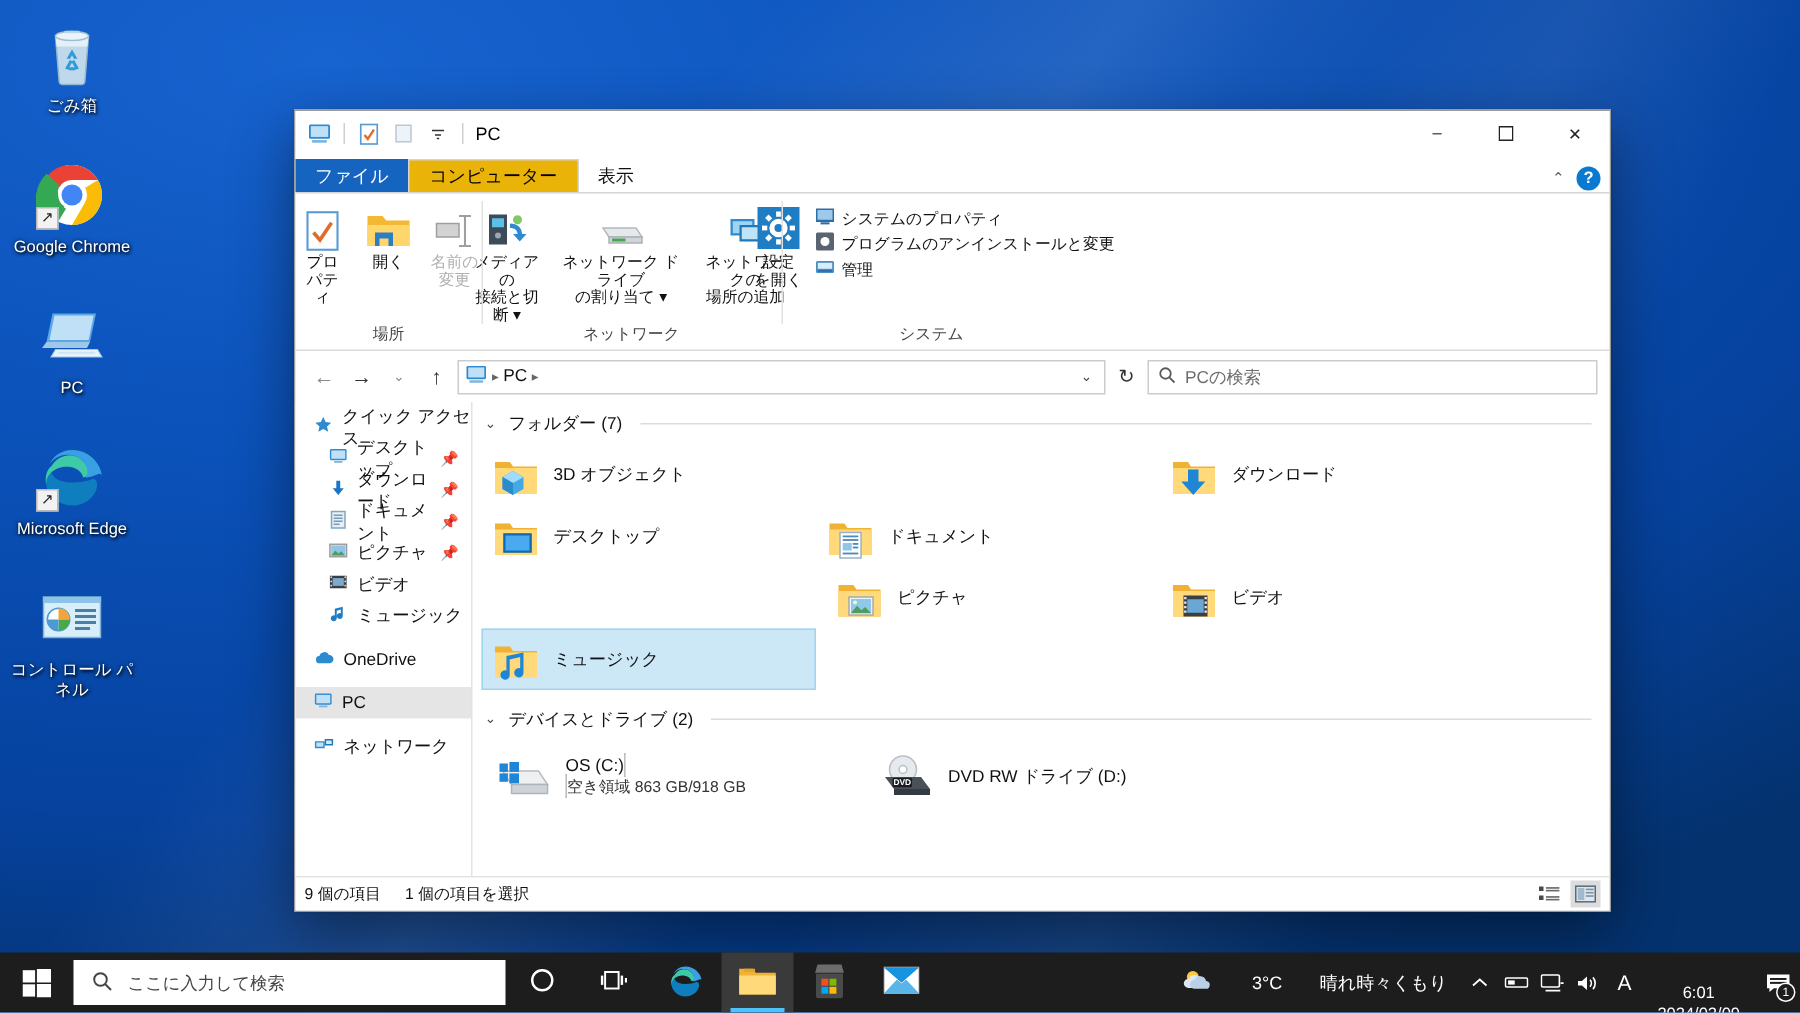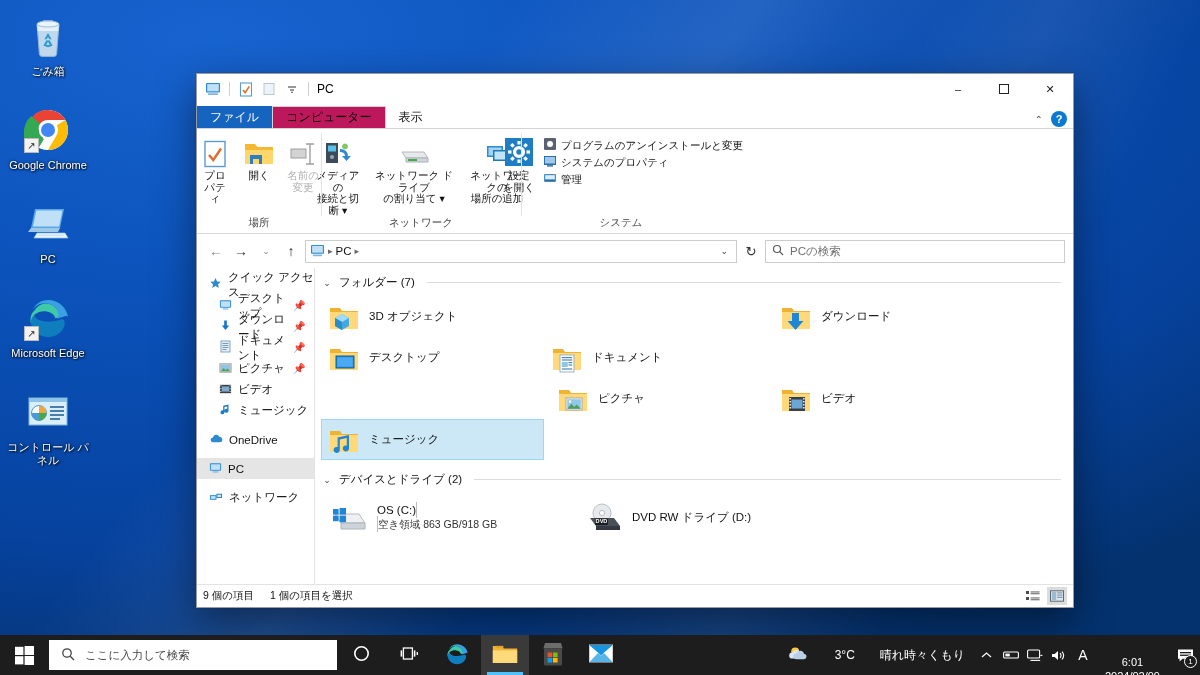--- a/index.html
+++ b/index.html
@@ -55,21 +55,21 @@
   .qat .sep { width:1px; height:14px; background:#cfcfcf; margin:0 2px; }
   .qat-btn { width:18px; height:18px; display:flex; align-items:center; justify-content:center; }
   .win-title{ font-size:12px; color:#000; margin-left:6px; }
   .caption-btns{ position:absolute; right:0; top:0; display:flex; }
   .cap{ width:46px; height:30px; display:flex; align-items:center; justify-content:center; font-size:11px; color:#222;}
 
   
   .tabstrip{ height:24px; display:flex; align-items:flex-end; position:relative; flex:0 0 24px; background:#fff;}
   .tab{ height:22px; padding:0 13px; display:flex; align-items:center; font-size:12px; color:#000; }
   .tab.file{ background:#1565c0; color:#fff; height:22px; }
-  .tab.active{ background:#be185d; border:1px solid #d4d4d4; border-bottom:none; position:relative; z-index:3; }
+  .tab.active{ background:#eab308; border:1px solid #d4d4d4; border-bottom:none; position:relative; z-index:3; }
   .tab.plain{ color:#111; }
   .ribbon-ctl{ position:absolute; right:6px; bottom:1px; display:flex; align-items:center; gap:8px;}
   .help-btn{ width:16px;height:16px;border-radius:50%;background:#0a7ad1;color:#fff;font-size:11px;
              display:flex;align-items:center;justify-content:center; font-weight:bold;}
 
   
   .ribbon{
     flex:0 0 84px; background:#fff; border-top:1px solid #d4d4d4; border-bottom:1px solid #d9d9d9;
     display:flex; padding:2px 0 0 0; position:relative;
   }
@@ -424,35 +424,35 @@
           </span>
           <span class="txt">
             <span>設定</span><br>
             <span>を開く</span>
           </span>
         </div>
         <div class="sysstack">
           <div class="smallrow">
             <span>
               <svg width="14" height="14" viewBox="0 0 14 14">
-                <rect x="1" y="1" width="12" height="12" rx="1" fill="#5a6470"></rect>
-                <circle cx="7" cy="7" r="3" fill="#fff"></circle>
-              </svg>
-            </span>
-            <span class="txt">プログラムのアンインストールと変更</span>
-          </div>
-          <div class="smallrow">
-            <span>
-              <svg width="14" height="14" viewBox="0 0 14 14">
                 <rect x="1" y="2" width="12" height="9" fill="#2e6ea8"></rect>
                 <rect x="2" y="3" width="10" height="6.5" fill="#9ec9ea"></rect>
                 <rect x="4" y="11.2" width="6" height="1.4" fill="#2e6ea8"></rect>
               </svg>
             </span>
             <span class="txt">システムのプロパティ</span>
+          </div>
+          <div class="smallrow">
+            <span>
+              <svg width="14" height="14" viewBox="0 0 14 14">
+                <rect x="1" y="1" width="12" height="12" rx="1" fill="#5a6470"></rect>
+                <circle cx="7" cy="7" r="3" fill="#fff"></circle>
+              </svg>
+            </span>
+            <span class="txt">プログラムのアンインストールと変更</span>
           </div>
           <div class="smallrow">
             <span>
               <svg width="14" height="14" viewBox="0 0 14 14">
                 <rect x="1" y="3" width="12" height="8" rx="1" fill="#4a8ec2"></rect>
                 <rect x="2.2" y="4.2" width="9.6" height="4" fill="#d8ecfa"></rect>
                 <rect x="2.2" y="9" width="9.6" height="1.2" fill="#2e6ea8"></rect>
               </svg>
             </span>
             <span class="txt">管理</span>

